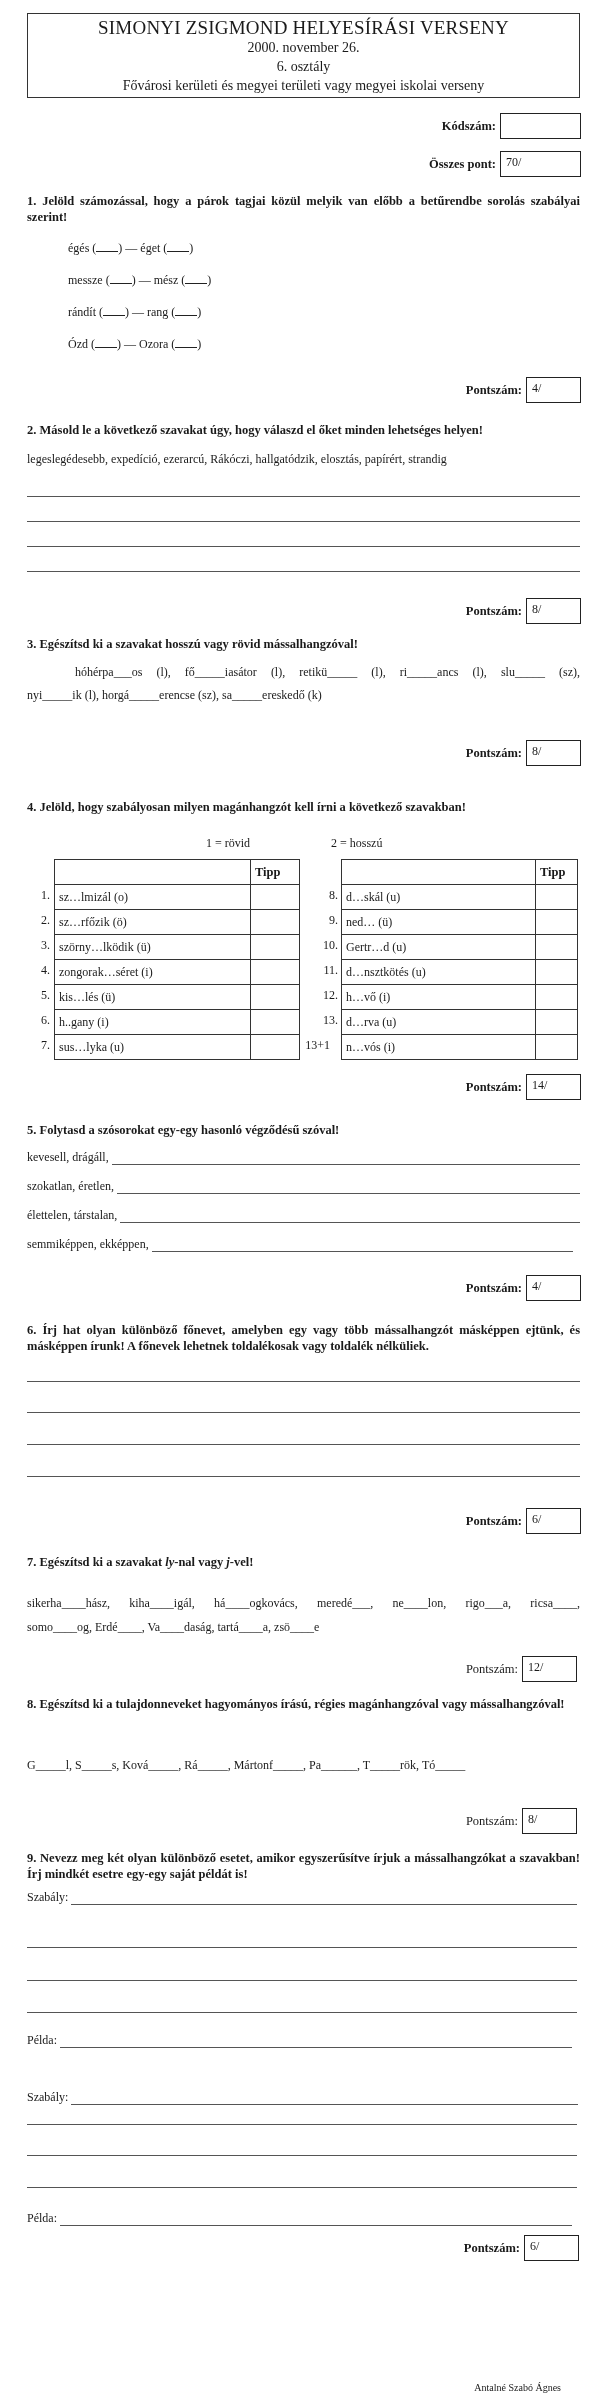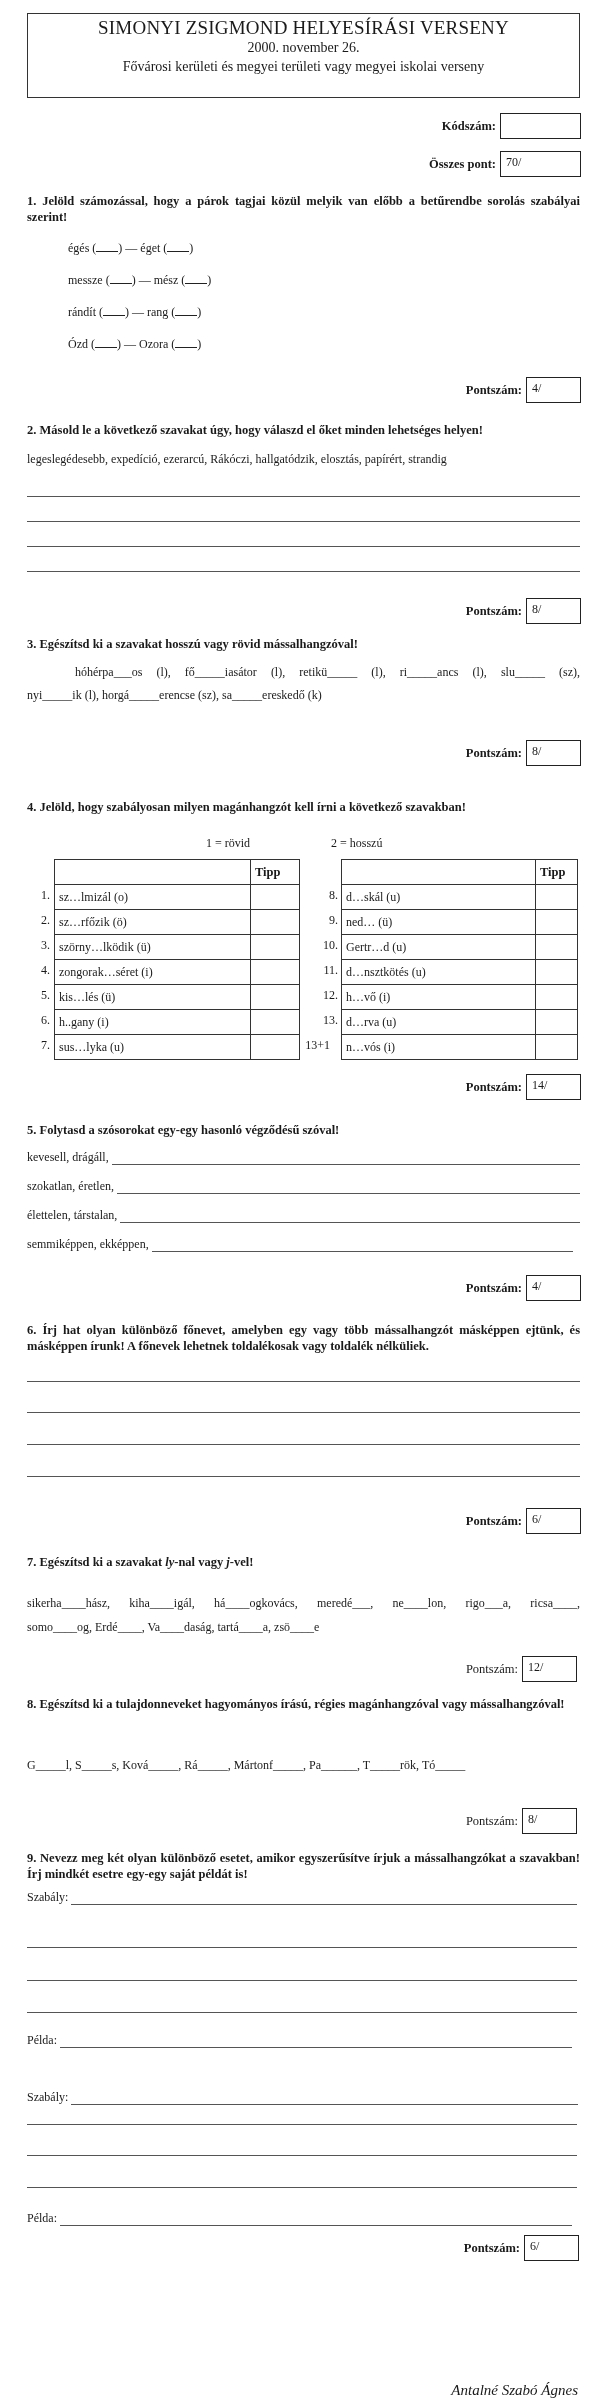--- a/index.html
+++ b/index.html
@@ -70,29 +70,30 @@
     .rownum {
       position: absolute; text-align: right; font-size: 12px;
       width: 30px;
     }
 
     .fill-row { left: 27px; width: 553px; display: flex; align-items: flex-end; font-size: 12px; }
     .fill-row .lbl { white-space: nowrap; margin-right: 3px; }
     .fill-row .ln { flex: 1; border-bottom: 1.5px solid #555; height: 12px; }
 
     .signature {
-      right: 22px; top: 2397px; font-style: italic; font-size: 15px;
+      right: 39px; top: 2397px; font-size: 10px;
     }
   </style>
 </head>
 <body>
 
 <div class="abs header-box">
   <div class="header-title">SIMONYI ZSIGMOND HELYESÍRÁSI VERSENY</div>
   <div class="header-line">2000. november 26.</div>
+  <div class="header-line">6. osztály</div>
   <div class="header-line">Fővárosi kerületi és megyei területi vagy megyei iskolai verseny</div>
 </div>
 
 <div class="abs score-row" style="top:113px;">
   <span class="score-label">Kódszám:</span>
   <div class="score-box" style="width:81px;"></div>
 </div>
 <div class="abs score-row" style="top:151px;margin-left:32px;">
   <span class="score-label">Összes pont:</span>
   <div class="score-box" style="width:81px;">70/</div>

